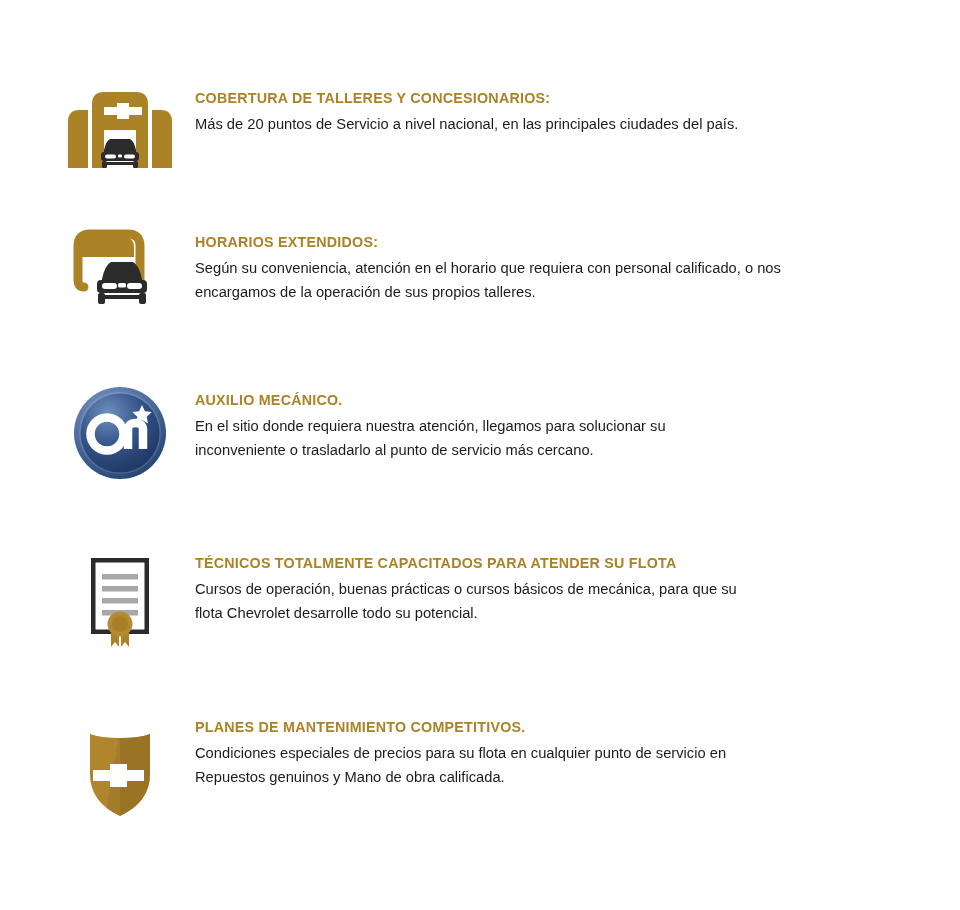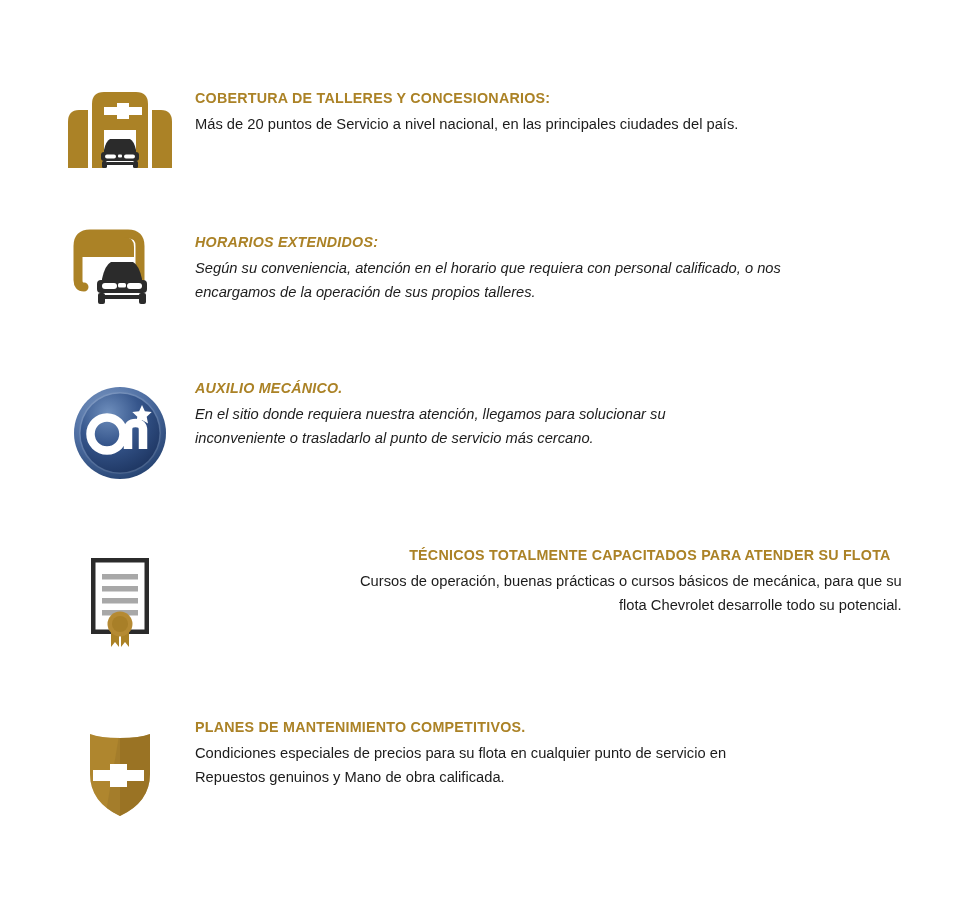--- a/index.html
+++ b/index.html
@@ -78,29 +78,29 @@
     white-space: nowrap;
   }
 
   
   #row-0 { top: 78px; }
   #row-0 .icon-slot { top: -2px; }
   #row-0 .text-slot { top: 10px; }
 
   #row-1 { top: 215px; }
   #row-1 .icon-slot { top: 0px; }
-  #row-1 .text-slot { top: 17px; font-style: italic; }
+  #row-1 .text-slot { top: 17px; }
 
   #row-2 { top: 378px; }
   #row-2 .icon-slot { top: 0px; }
-  #row-2 .text-slot { top: 0; font-style: italic; }
+  #row-2 .text-slot { top: 12px; }
 
   #row-3 { top: 545px; }
   #row-3 .icon-slot { top: 0px; }
-  #row-3 .text-slot { top: 0; text-align: right; }
+  #row-3 .text-slot { top: 8px; }
 
   #row-4 { top: 715px; }
   #row-4 .icon-slot { top: 0px; }
   #row-4 .text-slot { top: 2px; }
 
   svg { display: block; }
 </style>
 </head>
 <body>
 

